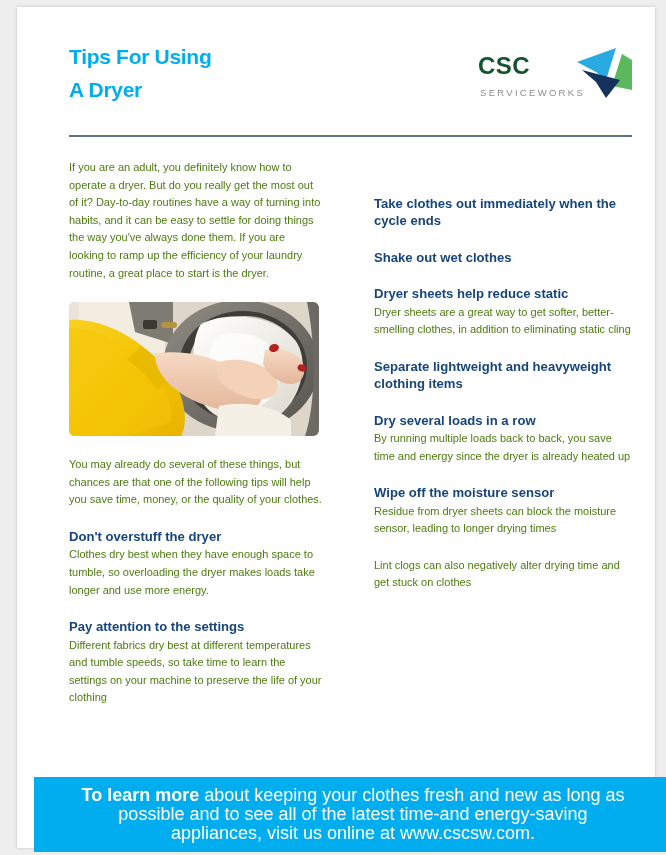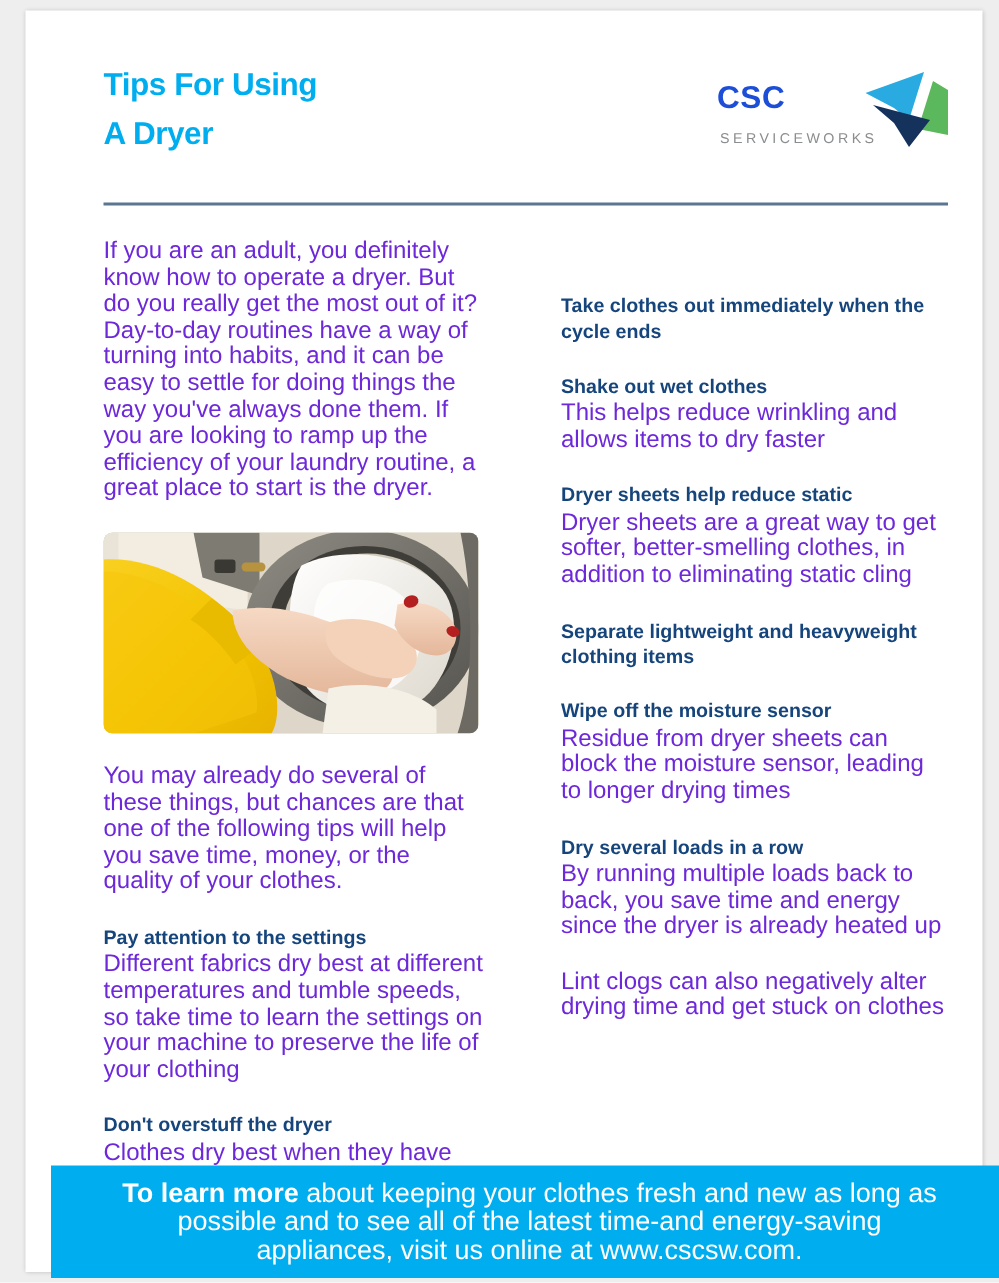--- a/index.html
+++ b/index.html
@@ -50,24 +50,24 @@
 
   
   .logo {
     position: absolute;
     right: 0; top: 4px;
     width: 156px; height: 70px;
   }
   .logo-word {
     position: absolute;
     left: 2px; top: 6px;
-    font-size: 21px;
+    font-size: 24px;
     font-weight: bold;
     letter-spacing: 0.4px;
-    color: #1d4ed8;
+    color: #14532d;
     line-height: 31px;
   }
   .logo-sub {
     position: absolute;
     left: 4px; top: 43px;
     font-size: 9.5px;
     letter-spacing: 2.3px;
     color: #8b8d8f;
   }
   .logo-mark {
@@ -88,23 +88,23 @@
   
   .col {
     position: absolute;
     top: 152px;
   }
   .col-left  { left: 52px;  width: 253px; }
   .col-right { left: 357px; width: 258px; margin-top: 36px; }
 
   p.body {
     margin: 0;
-    font-size: 16px;
+    font-size: 11px;
     line-height: 17.6px;
-    color: #6d28d9;
+    color: #4d7c0f;
   }
   .intro { margin-bottom: 0; }
 
   .tip { margin-top: 19px; }
   .tip:first-child { margin-top: 0; }
   .tip h3 {
     margin: 0 0 1px 0;
     font-size: 13.1px;
     line-height: 17.4px;
     font-weight: bold;
@@ -224,62 +224,61 @@
 
         <path d="M150,104 C176,98 206,104 222,118 L222,134 L146,134 Z" fill="#f4f0e6"></path>
 
         <path d="M250,0 L250,134 L236,134 C246,106 248,50 238,0 Z" fill="#6d6a63"></path>
       </svg>
     </div>
 
     <p class="body">You may already do several of these things, but chances are that one of the following tips will help you save time, money, or the quality of your clothes.</p>
 
     <div class="tip">
+      <h3>Don't overstuff the dryer</h3>
+      <p class="body">Clothes dry best when they have enough space to tumble, so overloading the dryer makes loads take longer and use more energy.</p>
+    </div>
+
+    <div class="tip">
       <h3>Pay attention to the settings</h3>
       <p class="body">Different fabrics dry best at different temperatures and tumble speeds, so take time to learn the settings on your machine to preserve the life of your clothing</p>
     </div>
 
-    <div class="tip">
-      <h3>Don't overstuff the dryer</h3>
-      <p class="body">Clothes dry best when they have enough space to tumble, so overloading the dryer makes loads take longer and use more energy.</p>
-    </div>
-
   </div>
 
   <div class="col col-right">
 
     <div class="tip">
       <h3>Take clothes out immediately when the cycle ends</h3>
     </div>
 
     <div class="tip">
       <h3>Shake out wet clothes</h3>
-      <p class="body">This helps reduce wrinkling and allows items to dry faster</p>
     </div>
 
     <div class="tip">
       <h3>Dryer sheets help reduce static</h3>
       <p class="body">Dryer sheets are a great way to get softer, better-smelling clothes, in addition to eliminating static cling</p>
     </div>
 
     <div class="tip">
       <h3>Separate lightweight and heavyweight clothing items</h3>
     </div>
 
     <div class="tip">
+      <h3>Dry several loads in a row</h3>
+      <p class="body">By running multiple loads back to back, you save time and energy since the dryer is already heated up</p>
+    </div>
+
+    <div class="tip">
       <h3>Wipe off the moisture sensor</h3>
       <p class="body">Residue from dryer sheets can block the moisture sensor, leading to longer drying times</p>
     </div>
 
     <div class="tip">
-      <h3>Dry several loads in a row</h3>
-      <p class="body">By running multiple loads back to back, you save time and energy since the dryer is already heated up</p>
-    </div>
-
-    <div class="tip">
       <p class="body">Lint clogs can also negatively alter drying time and get stuck on clothes</p>
     </div>
 
   </div>
 
   <div class="footer">
     <p class="footer-text"><b>To learn more</b><span> about keeping your clothes fresh and new as long as possible and to see all of the latest time-and energy-saving appliances, visit us online at www.cscsw.com.</span></p>
   </div>
 
 </div>

